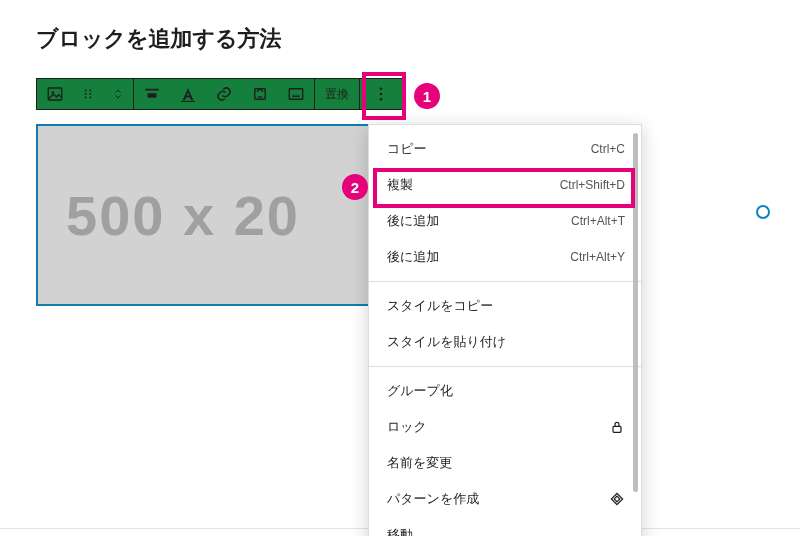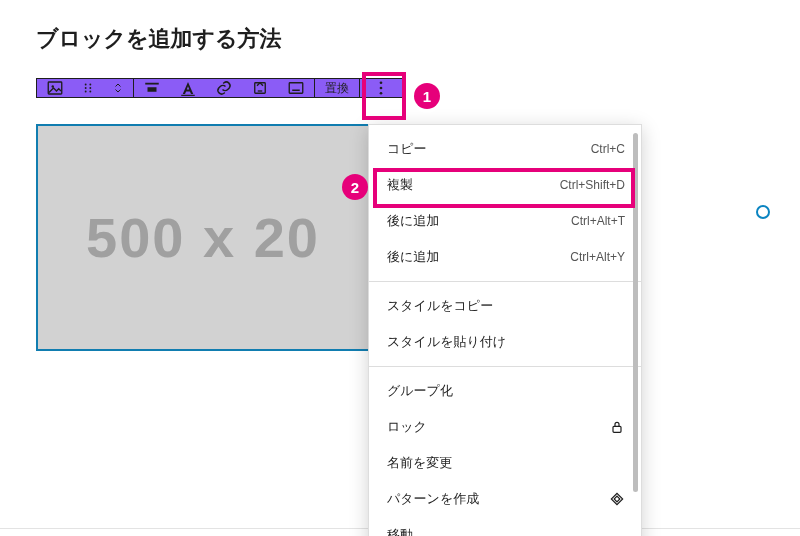--- a/index.html
+++ b/index.html
@@ -17,23 +17,23 @@
     left: 36px;
     top: 24px;
     font-size: 22px;
     font-weight: 700;
   }
   .toolbar {
     position: absolute;
     left: 36px;
     top: 78px;
     display: flex;
-    height: 20px;
+    height: 32px;
     border: 1px solid #1e1e1e;
-    background: #8b5cf6;
+    background: #15803d;
   }
   .toolbar-group {
     display: flex;
     align-items: stretch;
   }
   .toolbar-sep {
     width: 1px;
     background: #1e1e1e;
   }
   .toolbar-btn {
@@ -63,27 +63,27 @@
     pointer-events: none;
     z-index: 20;
   }
 
   
   .image-block {
     position: absolute;
     left: 36px;
     top: 124px;
     width: 430px;
-    height: 227px;
+    height: 182px;
     background: #d2d2d2;
     border: 2px solid #117db0;
     display: flex;
     align-items: center;
     justify-content: flex-start;
-    padding-left: 48px;
+    padding-left: 28px;
   }
   .image-block .placeholder-text {
     font-size: 56px;
     font-weight: 700;
     color: #a0a0a0;
     letter-spacing: 2px;
     white-space: nowrap;
   }
 
   

